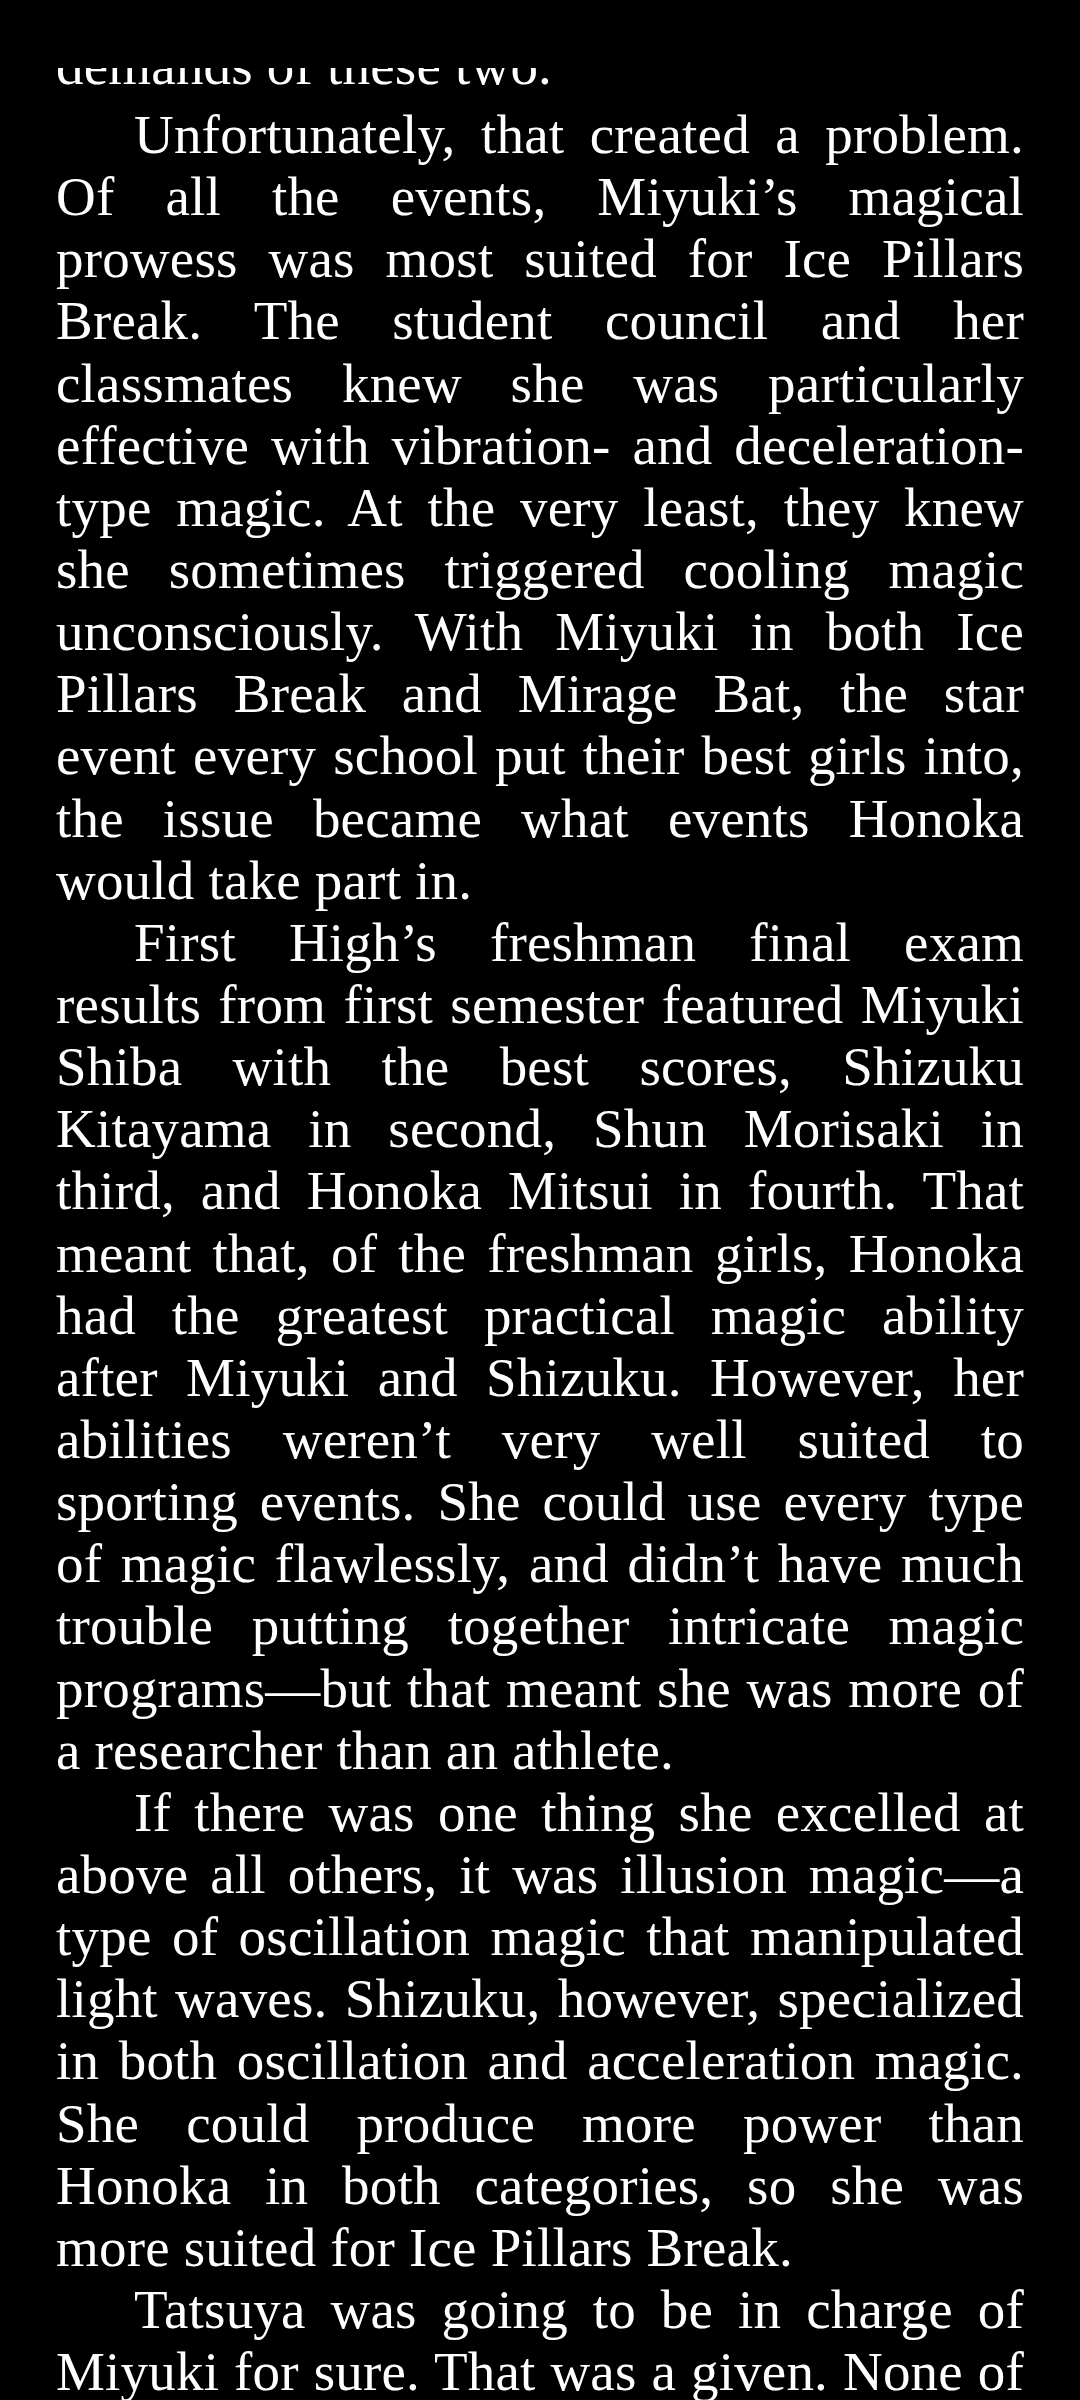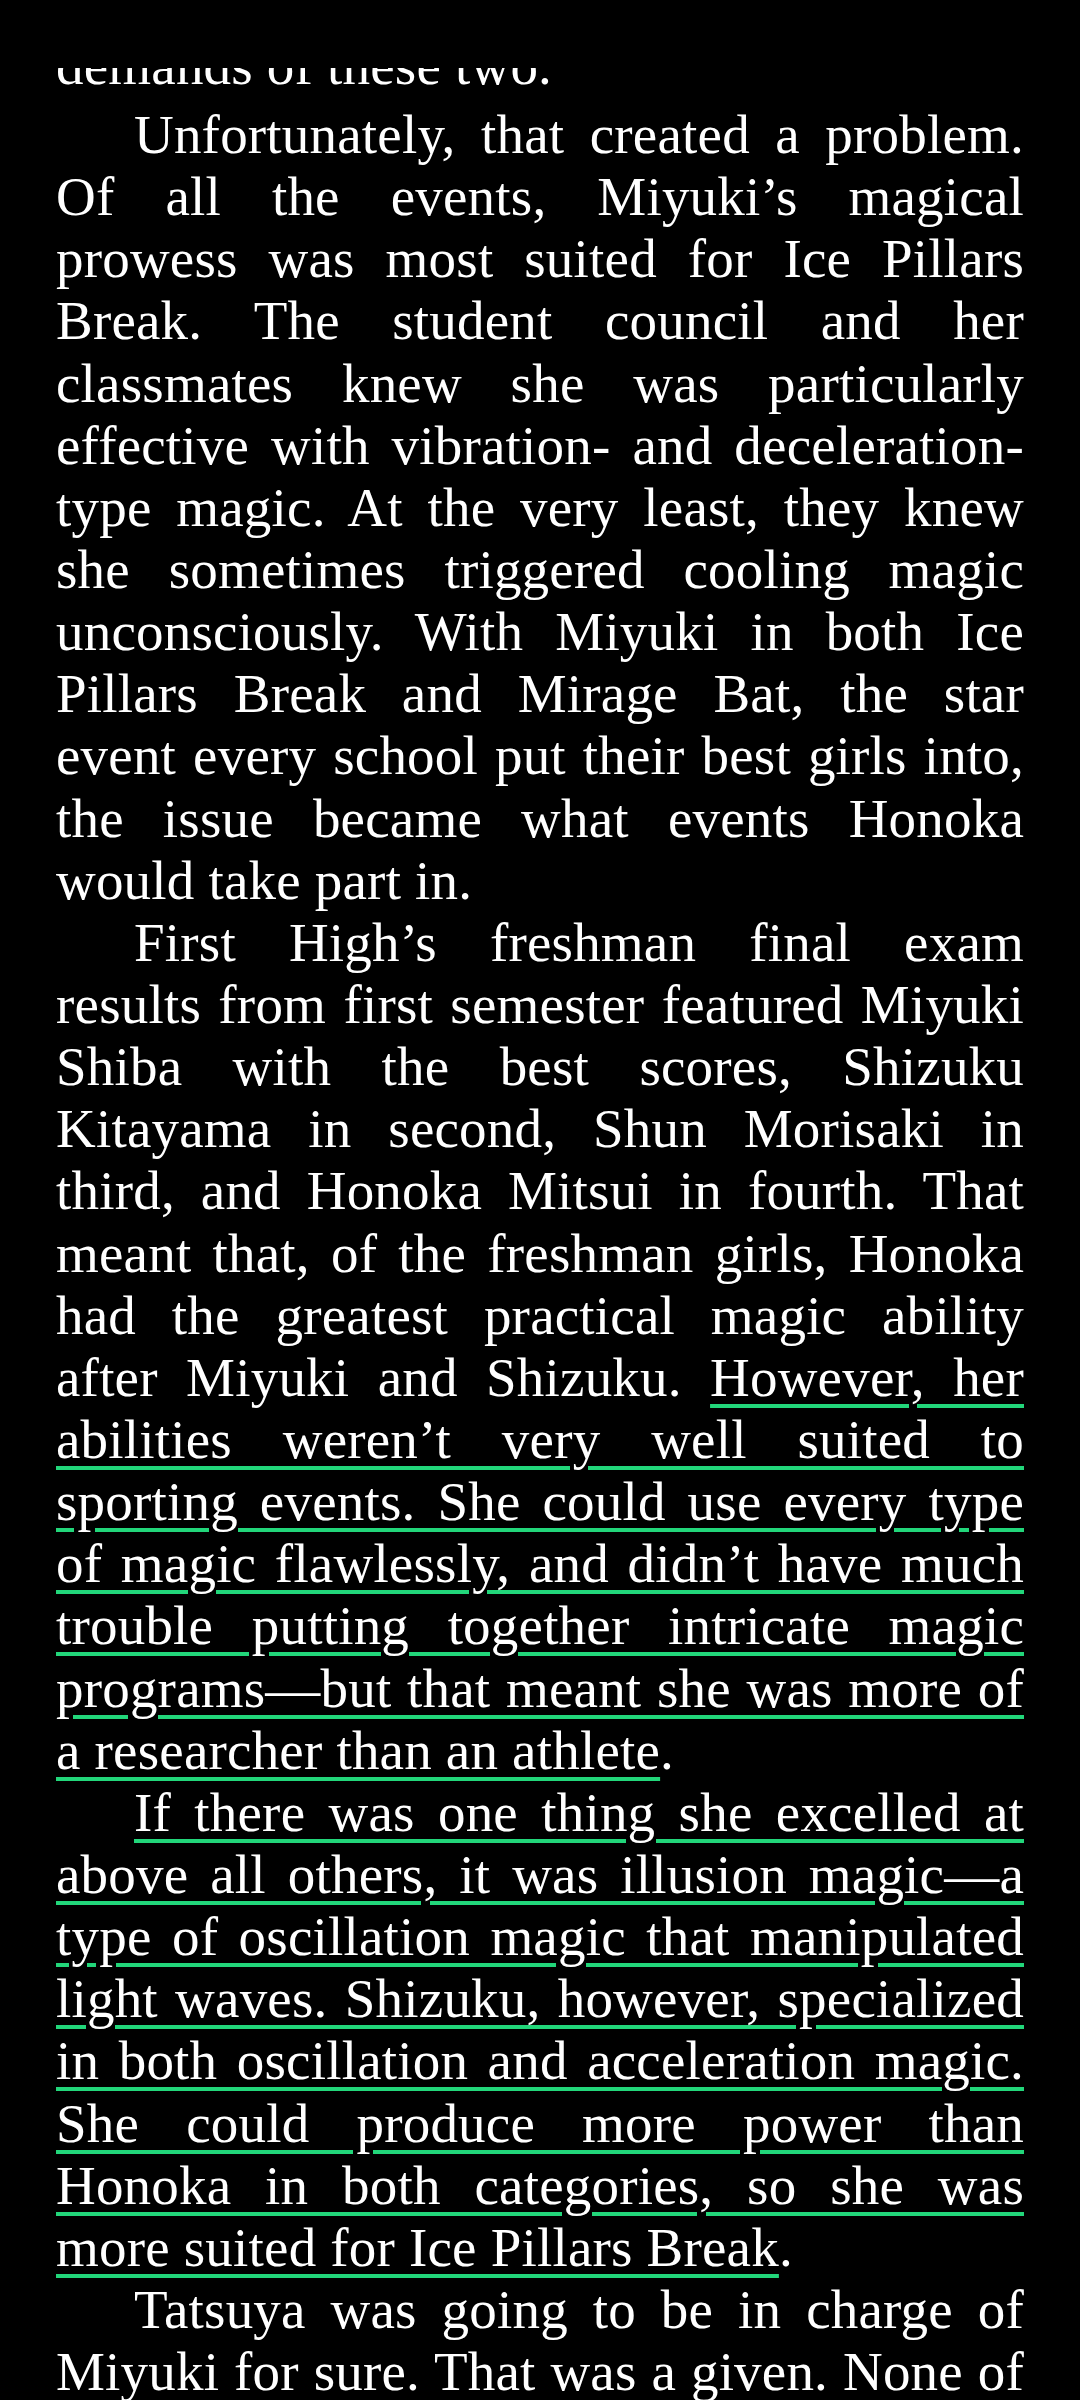--- a/index.html
+++ b/index.html
@@ -41,21 +41,20 @@
     
     height: 36px;
     overflow: hidden;
     position: relative;
   }
   .para.cut-top .clip-inner {
     display: block;
     margin-top: -33px;
   }
   .hl {
-    text-decoration: underline;
     text-decoration-color: #22d67a;
     text-decoration-thickness: 4px;
     text-underline-offset: 8px;
   }
   .bottom-cut {
     position: absolute;
     left: 0;
     bottom: 0;
     width: 1080px;
     height: 8px;

